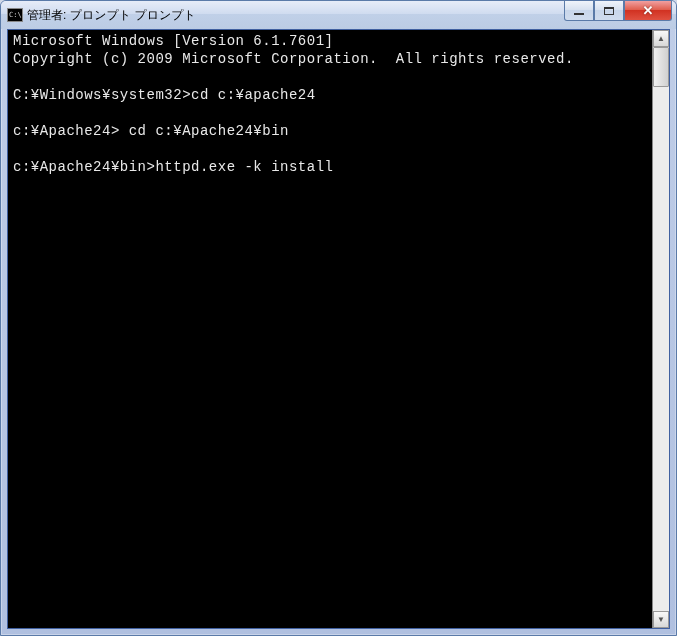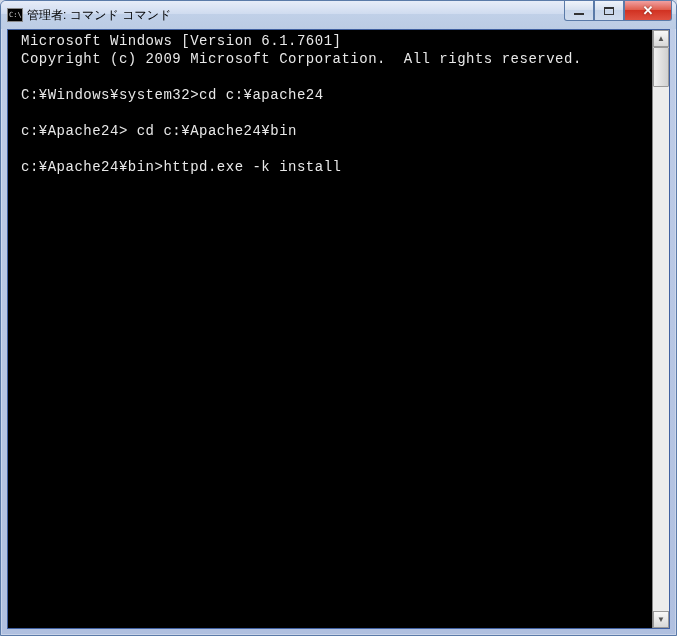--- a/index.html
+++ b/index.html
@@ -109,21 +109,21 @@
       position: relative;
       display: flex;
     }
     .console {
       flex: 1;
       background: #000;
       color: #e8e8e8;
       font-family: 'MS Gothic', 'Courier New', monospace;
       font-size: 14px;
       line-height: 18px;
-      padding: 2px 13px;
+      padding: 2px 5px;
       white-space: pre;
       overflow: hidden;
       letter-spacing: 0.5px;
     }
     .console .line { min-height: 18px; }
     .scrollbar {
       width: 17px;
       background: #ececec;
       border-left: 1px solid #888;
       display: flex;
@@ -157,21 +157,21 @@
     }
   </style>
 </head>
 <body>
 
 <div class="window">
   <div class="titlebar">
     <div class="title-icon">
       <span class="title-icon-text">C:\</span>
     </div>
-    <div class="title-text">管理者: コマンド コマンド</div>
+    <div class="title-text">管理者: プロンプト プロンプト</div>
     <div class="window-controls">
       <div class="ctrl-btn min">
         <div class="ctrl-min-glyph"></div>
       </div>
       <div class="ctrl-btn max">
         <div class="ctrl-max-glyph"></div>
       </div>
       <div class="ctrl-btn close">
         <span class="ctrl-close-glyph">✕</span>
       </div>

